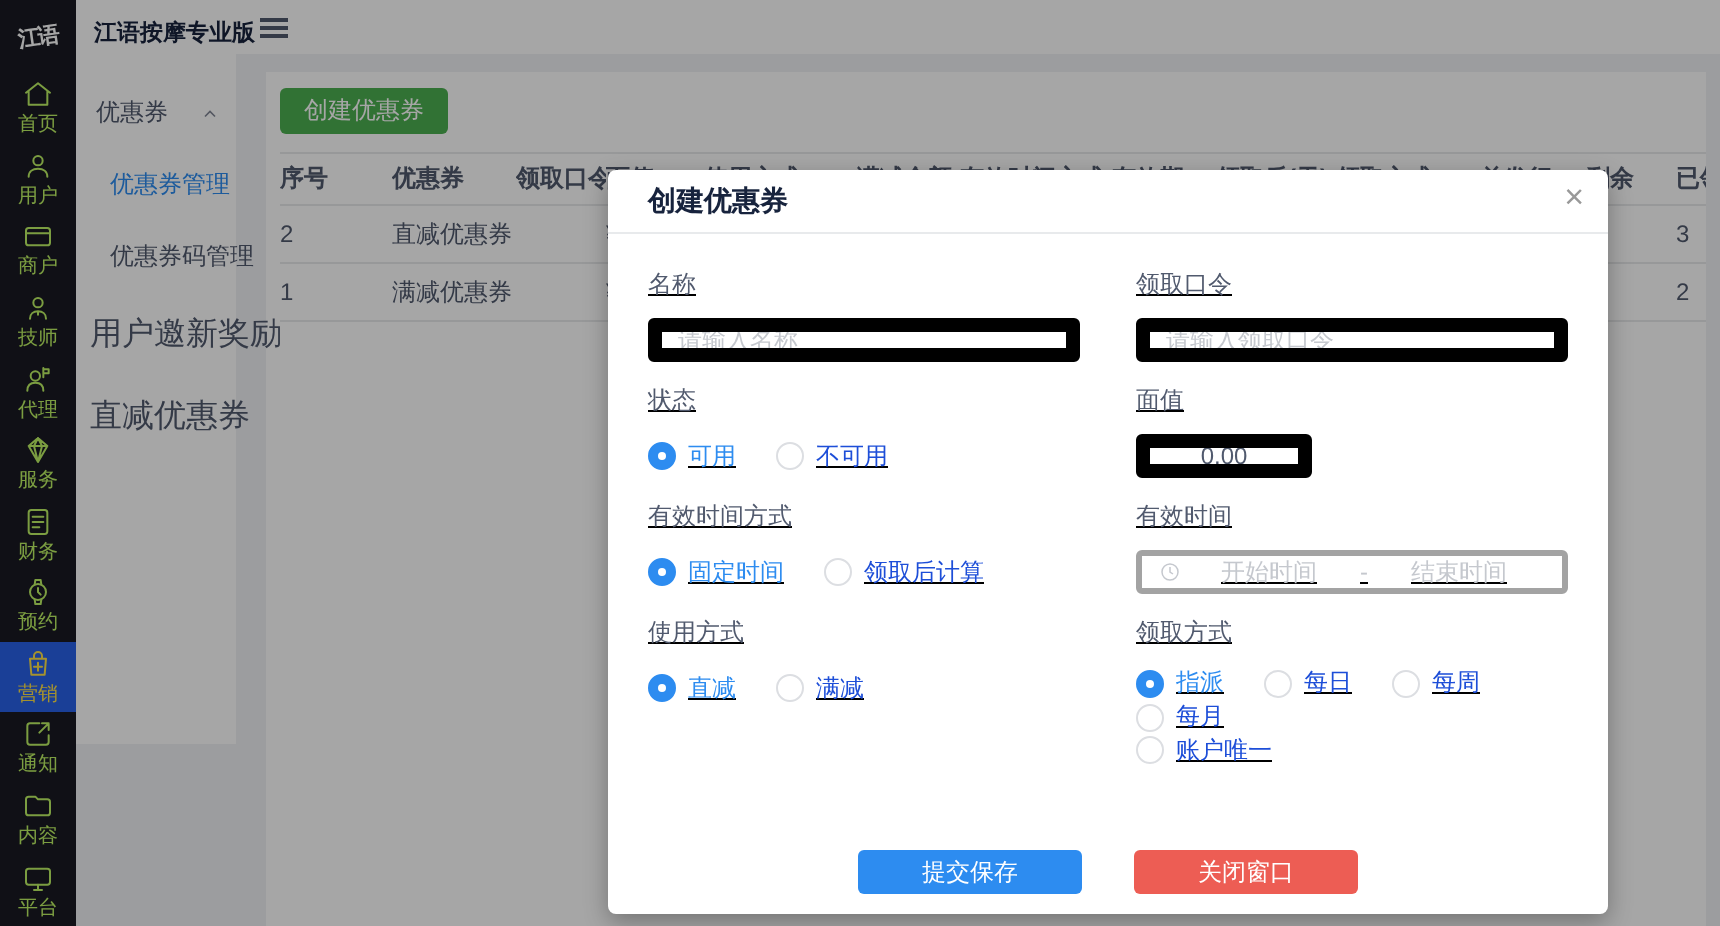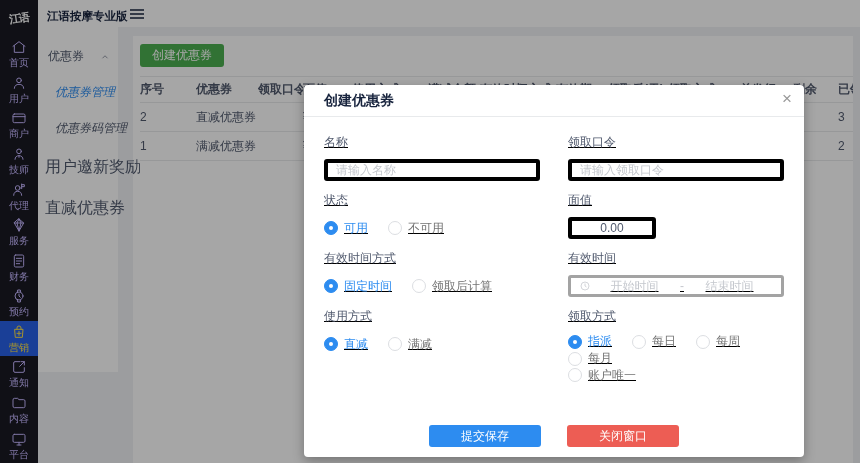--- a/index.html
+++ b/index.html
@@ -2,31 +2,31 @@
 <html><head>
 <meta charset="utf-8">
 <style>
   * { margin:0; padding:0; box-sizing:border-box; }
   html,body { width:860px; height:463px; overflow:hidden; font-family:"Liberation Sans",sans-serif; }
   .screen { position:relative; width:860px; height:463px; background:#f0f2f5; overflow:hidden; }
 
   
   .rail { position:absolute; left:0; top:0; width:38px; height:463px; background:#191a23; display:flex; flex-direction:column; z-index:1; }
   .logo { height:36px; display:flex; align-items:center; justify-content:center; color:#fff; font-size:11px; font-weight:bold; transform:rotate(-8deg); letter-spacing:-1px; }
-  .rail-item { flex:1; display:flex; flex-direction:column; align-items:center; justify-content:center; gap:3px; color:#c4b5fd; cursor:pointer; }
+  .rail-item { flex:1; display:flex; flex-direction:column; align-items:center; justify-content:center; gap:3px; color:#bef264; cursor:pointer; }
   .rail-item svg { width:16px; height:16px; stroke:currentColor; fill:none; stroke-width:1.5; stroke-linecap:round; stroke-linejoin:round; }
   .rail-item .lbl { font-size:10px; line-height:10px; }
   .rail-item.active { background:#2962e8; color:#fde047; }
 
   
   .submenu { position:absolute; left:38px; top:0; width:80px; height:372px; background:#fff; z-index:1; }
   .app-title { padding:9px 0 0 9px; font-size:11.5px; font-weight:bold; color:#17233d; white-space:nowrap; }
   .group-head { margin-top:24px; padding:0 8px 0 10px; font-size:12px; color:#515a6e; display:flex; align-items:center; justify-content:space-between; cursor:pointer; }
   .group-head svg { width:10px; height:10px; stroke:#808695; fill:none; stroke-width:2; }
-  .sub-item { padding:0 0 0 17px; margin-top:19px; font-size:12px; color:#515a6e; cursor:pointer; white-space:nowrap;font-style:italic; }
+  .sub-item { padding:0 0 0 17px; margin-top:19px; font-size:12px; color:#515a6e; cursor:pointer; white-space:nowrap; }
   .sub-item.active { color:#2d8cf0; }
   .side-item { padding:0 0 0 7px; margin-top:20px; font-size:16px; color:#515a6e; cursor:pointer; white-space:nowrap; }
 
   
   .topbar { position:absolute; left:118px; top:0; width:742px; height:27px; background:#fff; z-index:0; }
   .hamburger { position:absolute; left:12px; top:9px; width:14px; height:10px; display:flex; flex-direction:column; justify-content:space-between; cursor:pointer; }
   .hamburger i { display:block; height:2px; background:#515a6e; }
   .content { position:absolute; left:118px; top:27px; width:742px; height:436px; background:#f0f2f5; }
   .card { position:absolute; left:15px; top:9px; right:7px; bottom:0; background:#fff; padding:8px 0 0 7px; overflow:hidden; }
   .create-btn { display:inline-block; margin-left:0; height:23px; padding:0 12px; background:#4caf50; color:#fff; font-size:12px; border:none; border-radius:3px; cursor:pointer; font-family:inherit; }
@@ -41,25 +41,25 @@
 
   
   .overlay { position:absolute; inset:0; background:rgba(0,0,0,0.35); z-index:5; }
   .modal { position:absolute; left:304px; top:85px; width:500px; height:372px; background:#fff; border-radius:4px; box-shadow:0 4px 12px rgba(0,0,0,.3); z-index:10; }
   .m-head { height:32px; border-bottom:1px solid #e8eaec; display:flex; align-items:center; padding:0 20px; }
   .m-title { font-size:14px; color:#17233d; font-weight:bold; }
   .m-close { position:absolute; right:12px; top:4px; font-size:17px; color:#999; cursor:pointer; line-height:20px; }
   .m-body { display:grid; grid-template-columns:216px 216px; column-gap:28px; padding:6px 20px 0 20px;text-decoration:underline; }
   .field { margin-top:11px; }
   .f-label { display:block; font-size:12px; color:#515a6e; margin-bottom:8px; }
-  .txt { width:100%; height:22px; border:4px solid #000000; border-radius:3px; padding:0 8px; font-size:12px; color:#515a6e; outline:none; font-family:inherit; }
+  .txt { width:100%; height:22px; border:7px solid #000000; border-radius:3px; padding:0 8px; font-size:12px; color:#515a6e; outline:none; font-family:inherit; }
   .txt::placeholder { color:#c5c8ce; }
   .txt.small { width:88px; text-align:center; }
   .radio-row { display:flex; flex-wrap:wrap; align-items:center; height:22px; }
-  .radio { display:inline-flex; align-items:center; gap:6px; font-size:12px; color:#737373; margin-right:20px; cursor:pointer; }
+  .radio { display:inline-flex; align-items:center; gap:6px; font-size:12px; color:#1d4ed8; margin-right:20px; cursor:pointer; }
   .rdot { width:14px; height:14px; border-radius:50%; border:1px solid #dcdee2; background:#fff; position:relative; }
   .radio.checked .rdot { background:#2d8cf0; border-color:#2d8cf0; }
   .radio.checked .rdot::after { content:''; position:absolute; left:4px; top:4px; width:4px; height:4px; background:#fff; border-radius:50%; }
   .radio.checked { color:#2d8cf0; }
   .radio-row2 { margin-top:9px; }
   .daterange { display:flex; align-items:center; height:22px; border:3px solid #a3a3a3; border-radius:3px; padding:0 8px; font-size:12px; color:#c5c8ce; }
   .daterange svg { width:12px; height:12px; stroke:#c5c8ce; fill:none; stroke-width:1.5; flex:none; }
   .dr-ph { flex:1; text-align:center; }
   .dr-sep { flex:none; padding:0 2px; }
   .m-foot { position:absolute; left:0; right:0; bottom:10px; display:flex; justify-content:center; gap:26px; }

